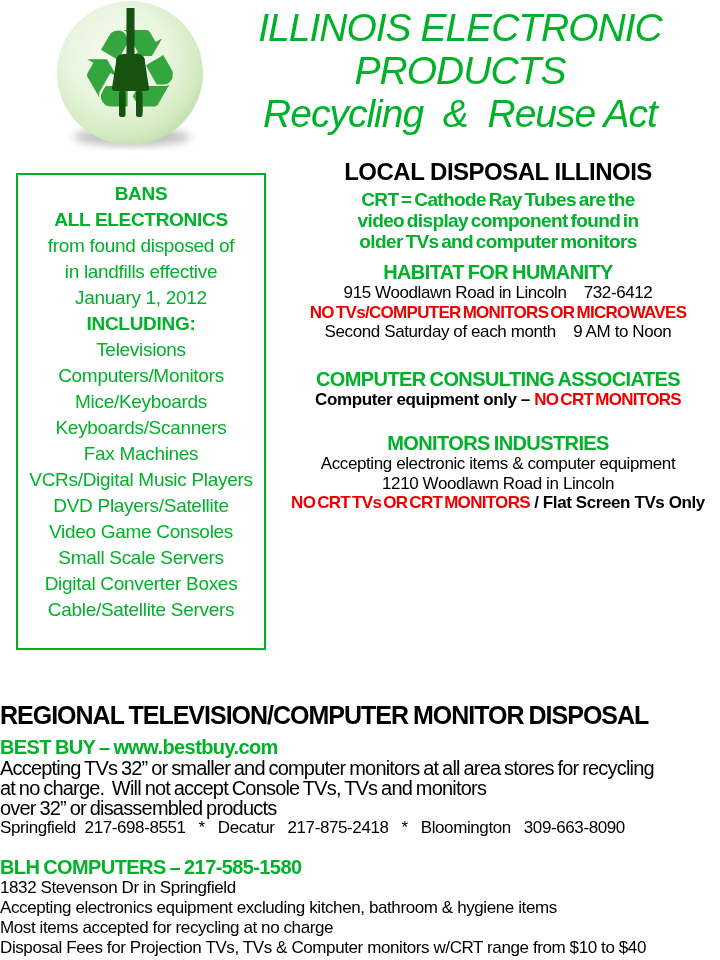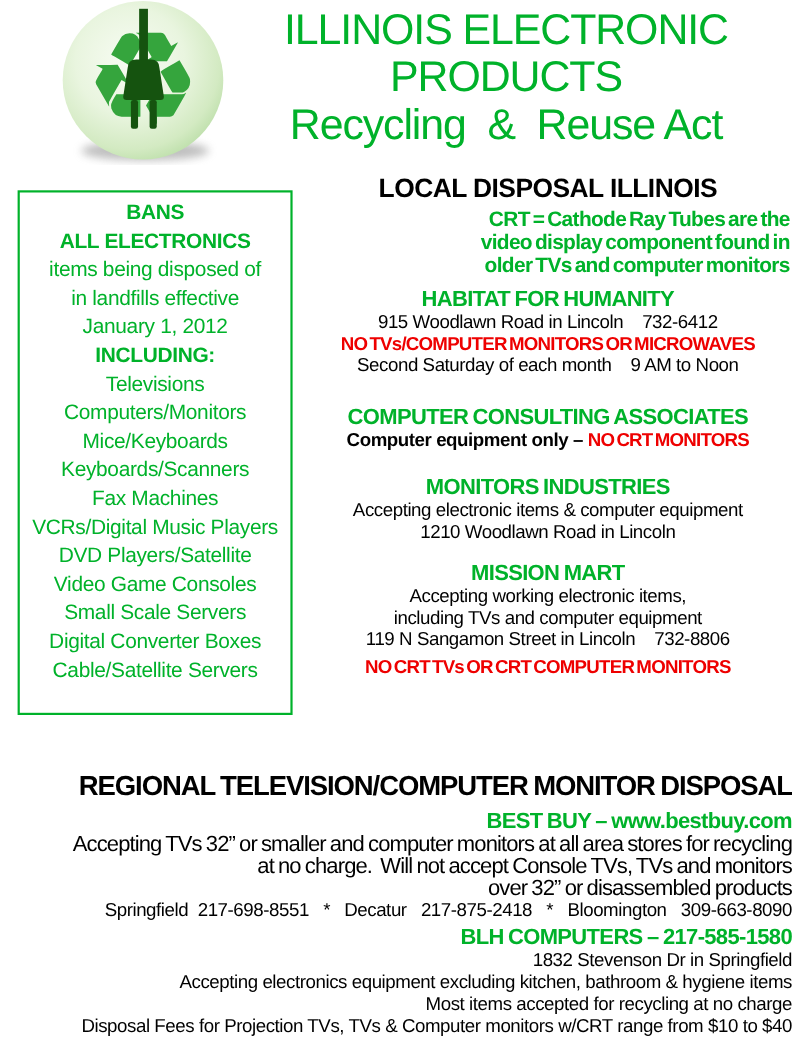--- a/index.html
+++ b/index.html
@@ -9,52 +9,52 @@
   }
   html,body{margin:0;padding:0;background:#fff;}
   .page{
     position:relative;width:720px;height:960px;background:#fff;overflow:hidden;
     font-family:"Liberation Sans",sans-serif;color:var(--black);
   }
   
   .logo{position:absolute;left:50px;top:0;width:160px;height:150px;}
   .title{
     position:absolute;left:205px;top:6px;width:510px;text-align:center;
-    color:var(--green);font-size:39px;line-height:43px;letter-spacing:-1px;font-weight:normal;
+    color:var(--green);font-size:39px;line-height:43px;letter-spacing:-1px;font-weight:normal;font-style:italic;
   }
   
   .bans-box{
     position:absolute;left:16px;top:173px;width:250px;height:477px;
     border:2px solid var(--green);box-sizing:border-box;padding:6px 8px 16px;
     text-align:center;color:var(--green);font-size:19px;line-height:26px;letter-spacing:-0.3px;
   }
   .b{font-weight:bold;}
   
   .local{position:absolute;left:278px;top:158px;width:440px;text-align:center;}
   .local-heading{font-size:24px;font-weight:bold;line-height:28px;letter-spacing:-0.5px;}
   .crt-note{
     margin-top:3px;color:var(--green);font-weight:bold;font-size:19px;line-height:21px;
-    letter-spacing:-0.6px;word-spacing:-2px;text-align:right;
+    letter-spacing:-0.6px;word-spacing:-2px;
   }
   .sec-name{color:var(--green);font-weight:bold;font-size:20px;line-height:21px;letter-spacing:-0.6px;word-spacing:-1px;white-space:nowrap;}
   .ln{font-size:17px;line-height:19.5px;letter-spacing:-0.4px;white-space:nowrap;}
   .warn{color:var(--red);font-weight:bold;font-size:17px;line-height:19.5px;letter-spacing:-0.7px;word-spacing:-2px;white-space:nowrap;}
   .bold-black{color:var(--black);font-weight:bold;}
   .sec-habitat{margin-top:10px;}
   .sec-ccs{margin-top:27px;}
   .sec-goodwill{margin-top:24px;}
   .sec-mission{margin-top:18px;}
   .gap-sm{margin-top:6px;}
   
-  .regional{position:absolute;left:0;top:700px;width:720px;text-align:right;}
+  .regional{position:absolute;left:0;top:700px;width:720px;text-align:left;}
   .regional-heading{font-size:25px;font-weight:bold;line-height:30px;letter-spacing:-1px;word-spacing:-1px;white-space:nowrap;}
   .store-name{margin-top:7px;color:var(--green);font-weight:bold;font-size:20px;line-height:21px;letter-spacing:-0.6px;word-spacing:-1px;}
   .bb-body{font-weight:normal;font-size:20px;line-height:20px;letter-spacing:-0.8px;word-spacing:-1px;white-space:nowrap;}
   .plain{font-size:17px;line-height:20px;letter-spacing:-0.4px;white-space:nowrap;}
-  .blh-name{margin-top:4px;padding-left:11px;}
+  .blh-name{margin-top:19px;}
 </style>
 </head>
 <body>
 
 <div class="page">
 
   <div class="logo">
     <svg viewBox="0 0 160 150" width="160" height="150" aria-hidden="true">
       <defs>
         <radialGradient id="orbg" cx="42%" cy="38%" r="68%">
@@ -81,21 +81,21 @@
 
   <h1 class="title" style="margin:0;">
     <div>ILLINOIS ELECTRONIC</div>
     <div>PRODUCTS</div>
     <div>Recycling &nbsp;&amp;&nbsp; Reuse Act</div>
   </h1>
 
   <aside class="bans-box">
     <div class="b">BANS</div>
     <div class="b">ALL ELECTRONICS</div>
-    <div>items being disposed of</div>
+    <div>from found disposed of</div>
     <div>in landfills effective</div>
     <div>January 1, 2012</div>
     <div class="b">INCLUDING:</div>
     <div>Televisions</div>
     <div>Computers/Monitors</div>
     <div>Mice/Keyboards</div>
     <div>Keyboards/Scanners</div>
     <div>Fax Machines</div>
     <div>VCRs/Digital Music Players</div>
     <div>DVD Players/Satellite</div>
@@ -122,29 +122,23 @@
 
     <div class="sec sec-ccs">
       <div class="sec-name">COMPUTER CONSULTING ASSOCIATES</div>
       <div class="ln"><span class="bold-black">Computer equipment only – </span><span class="warn">NO CRT MONITORS</span></div>
     </div>
 
     <div class="sec sec-goodwill">
       <div class="sec-name">MONITORS INDUSTRIES</div>
       <div class="ln">Accepting electronic items &amp; computer equipment</div>
       <div class="ln">1210 Woodlawn Road in Lincoln</div>
+      <div class="ln"><span class="warn">NO CRT TVs OR CRT MONITORS</span><span class="bold-black">&nbsp;/ Flat Screen TVs Only</span></div>
     </div>
 
-    <div class="sec sec-mission">
-      <div class="sec-name">MISSION MART</div>
-      <div class="ln">Accepting working electronic items,</div>
-      <div class="ln">including TVs and computer equipment</div>
-      <div class="ln">119 N Sangamon Street in Lincoln&nbsp;&nbsp;&nbsp;&nbsp;732-8806</div>
-      <div class="warn gap-sm">NO CRT TVs OR CRT COMPUTER MONITORS</div>
-    </div>
   </section>
 
   <section class="regional">
     <div class="regional-heading">REGIONAL TELEVISION/COMPUTER MONITOR DISPOSAL</div>
 
     <div class="store-name">BEST BUY – www.bestbuy.com</div>
     <div class="bb-body">Accepting TVs 32” or smaller and computer monitors at all area stores for recycling</div>
     <div class="bb-body">at no charge.&nbsp; Will not accept Console TVs, TVs and monitors</div>
     <div class="bb-body">over 32” or disassembled products</div>
     <div class="plain">Springfield&nbsp; 217-698-8551&nbsp;&nbsp; *&nbsp;&nbsp; Decatur&nbsp;&nbsp; 217-875-2418&nbsp;&nbsp; *&nbsp;&nbsp; Bloomington&nbsp;&nbsp; 309-663-8090</div>

